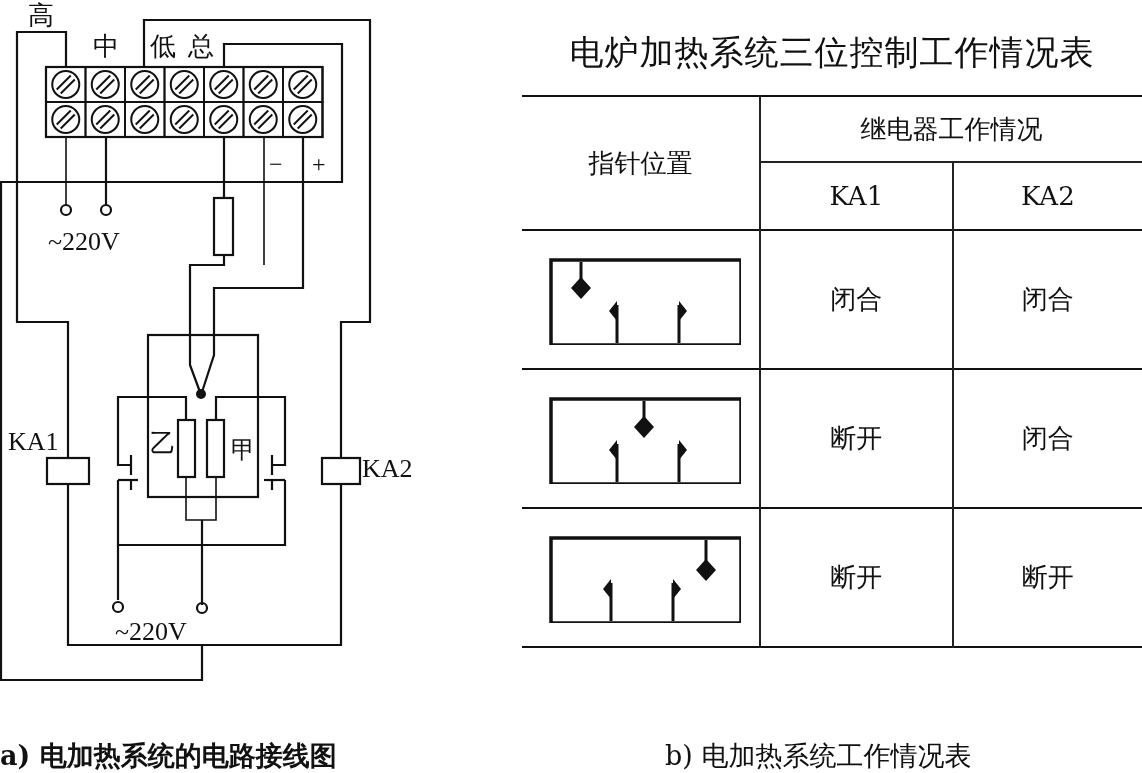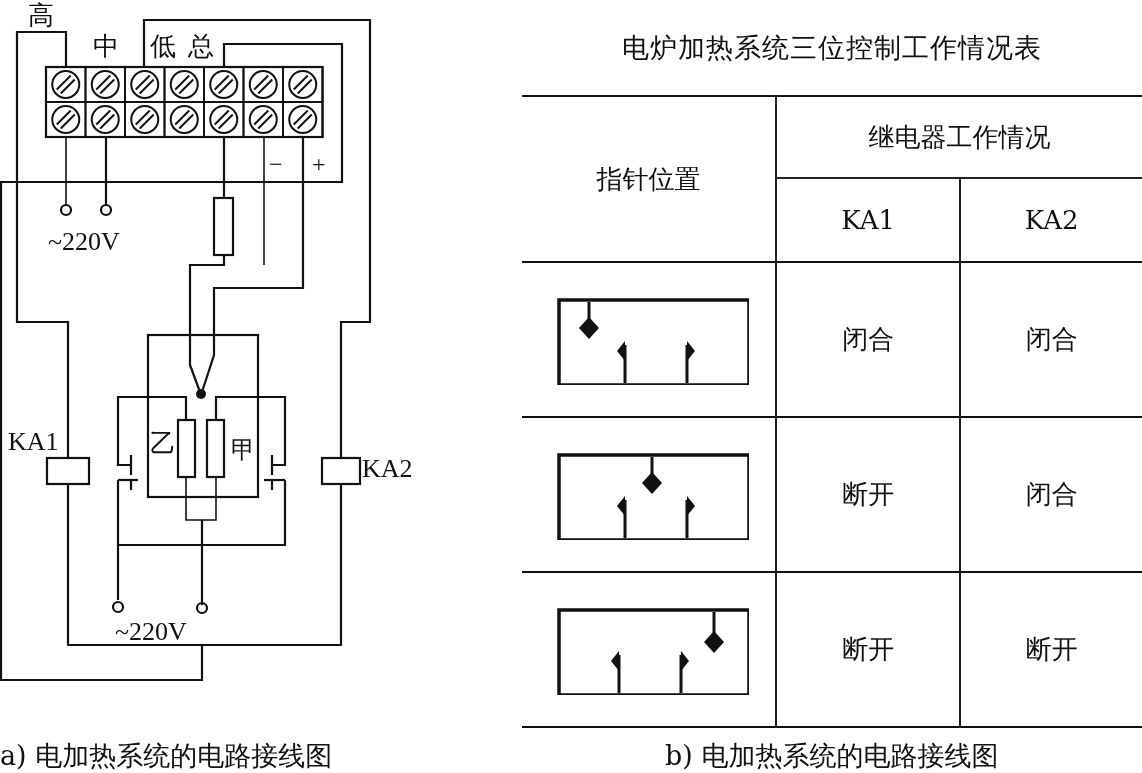--- a/index.html
+++ b/index.html
@@ -4,29 +4,29 @@
 <style>
   html, body { margin: 0; padding: 0; background: #ffffff; }
   body { width: 1142px; height: 773px; position: relative; overflow: hidden;
          font-family: "DejaVu Serif", "Liberation Serif", serif; color: #111; }
   #circuit { position: absolute; left: 0; top: 0; }
   .w { stroke: #111; stroke-width: 2.2; fill: none; }
   .wt { stroke: #111; stroke-width: 1.6; fill: none; }
   .box { stroke: #111; stroke-width: 2.2; fill: #fff; }
   .lbl { font-family: "Liberation Serif", "DejaVu Serif", serif; fill: #111; }
   .table-title { position: absolute; left: 522px; top: 30px; width: 620px; text-align: center;
-                 font-size: 27px; letter-spacing: 1px; }
+                 font-size: 34px; letter-spacing: 1px; }
   table.status { position: absolute; left: 522px; top: 95px; width: 620px; border-collapse: collapse; }
   table.status td, table.status th { border-left: 2px solid #222; text-align: center; font-weight: normal;
-                 font-size: 26px; padding: 8px; }
+                 font-size: 26px; padding: 0; }
   table.status tr { border-bottom: 2.5px solid #111; }
   table.status tr.top { border-top: 2.5px solid #111; }
   table.status td:first-child, table.status th:first-child { border-left: none; }
   .caption { position: absolute; top: 738px; font-size: 27px; }
-  .cap-a { left: 0px; }
+  .cap-a { left: 0px; font-weight: bold; }
   .cap-b { left: 665px; }
   .ptr-svg { display: block; margin: 0 auto; }
 </style>
 </head>
 <body>
 
 <svg id="circuit" width="520" height="720">
 
   <g id="tblock">
       <rect x="46" y="67" width="276.5" height="70" fill="#fff" stroke="#111" stroke-width="2.2"></rect>
@@ -208,13 +208,13 @@
             <polygon points="165,26 175,37 165,48 155,37" fill="#111"></polygon>
           </svg>
         </td>
     <td>断开</td>
     <td>断开</td>
   </tr>
 </tbody>
   </table>
 
 <div class="caption cap-a">a) 电加热系统的电路接线图</div>
-<div class="caption cap-b">b) 电加热系统的电路接线图</div>
+<div class="caption cap-b">b) 电加热系统工作情况表</div>
 
 </body></html>

